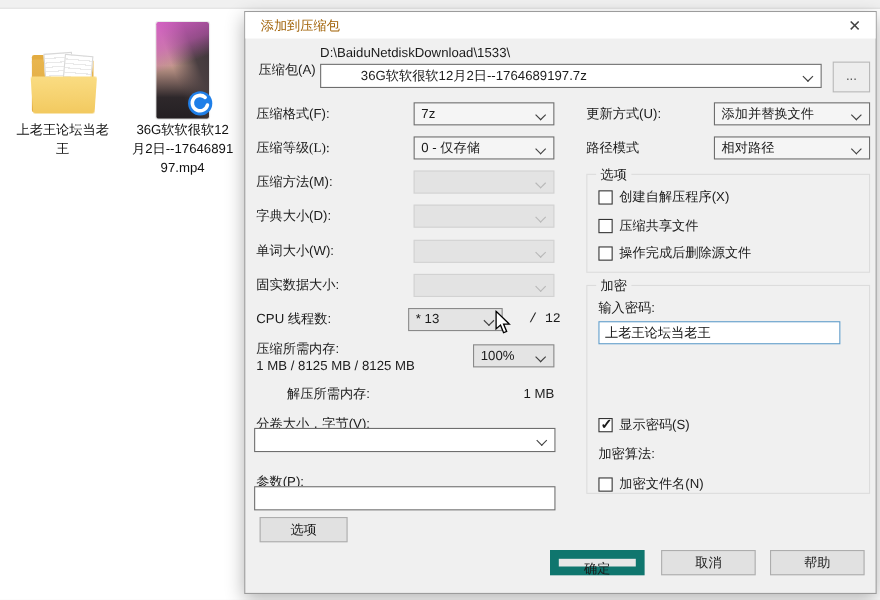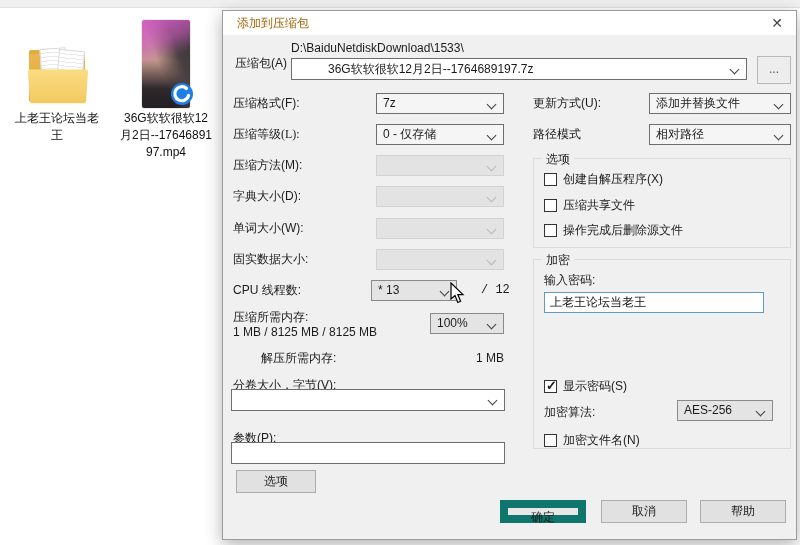--- a/index.html
+++ b/index.html
@@ -202,23 +202,20 @@
 
   <div class="groupbox" style="left:310px; top:248px; width:258px; height:190px;">
     <span class="group-title">加密</span>
     <div class="lbl" style="left:10px; top:10px;">输入密码:</div>
     <input class="pw-input" style="left: 10px; top: 32px;" type="text" value="上老王论坛当老王">
     <div class="cb-row" style="left:10px; top:118px;">
       <span class="cb-box checked"></span>
       <span>显示密码(S)</span>
     </div>
     <div class="lbl" style="left:10px; top:142px;">加密算法:</div>
-    <div class="combo gray" style="left:143px; top:140px; width:96px;">
-      <span>AES-256</span><span class="chev"></span>
-    </div>
     <div class="cb-row" style="left:10px; top:172px;">
       <span class="cb-box"></span>
       <span>加密文件名(N)</span>
     </div>
   </div>
 
   <div class="btn default" style="left:277px; top:489px;">确定</div>
   <div class="btn" style="left:378px; top:489px;">取消</div>
   <div class="btn" style="left:477px; top:489px;">帮助</div>
 </div>

